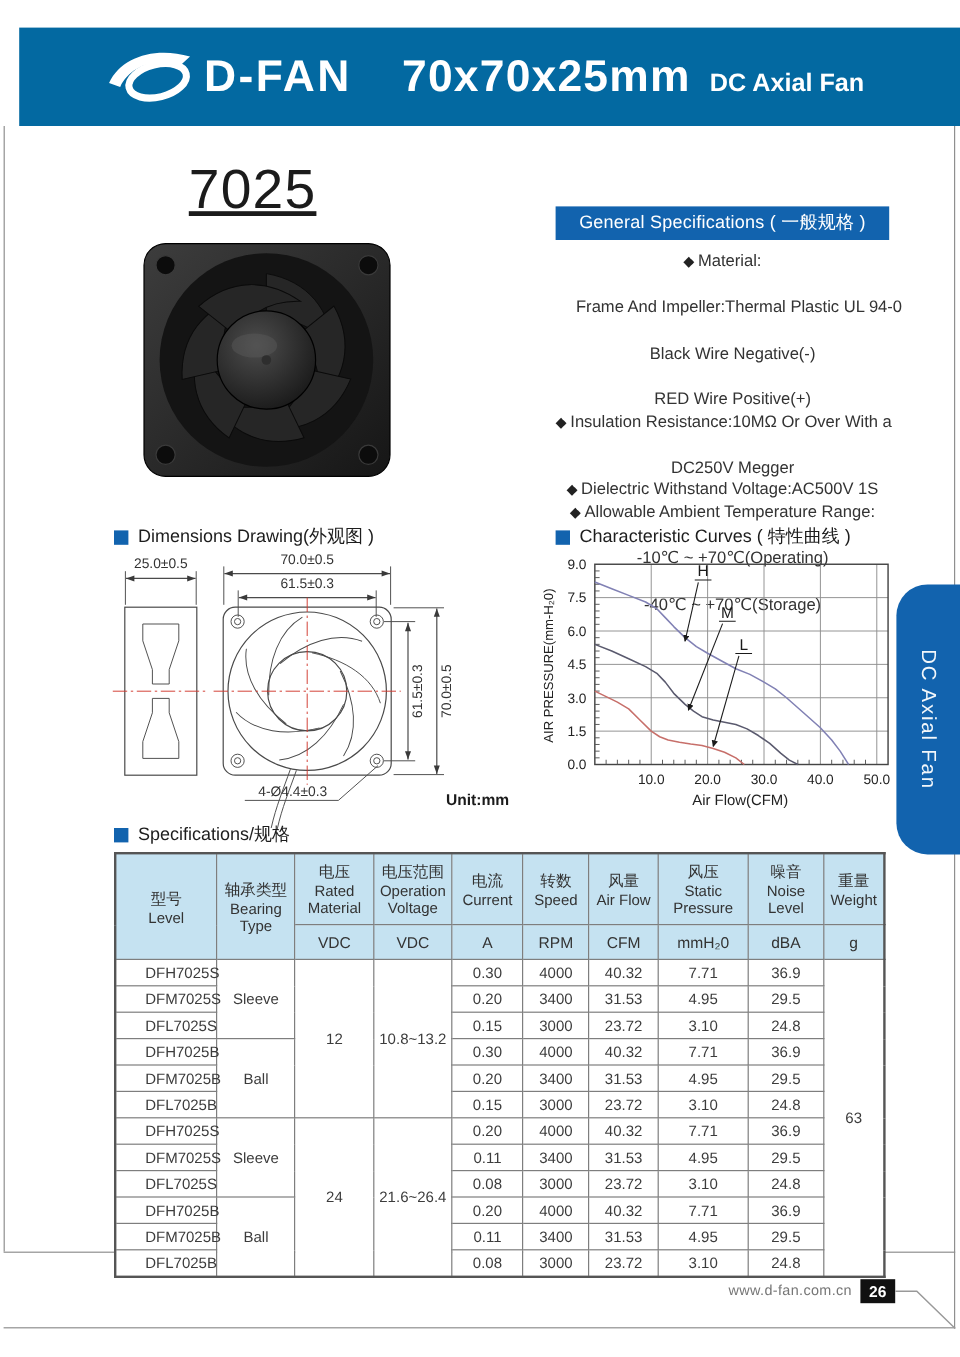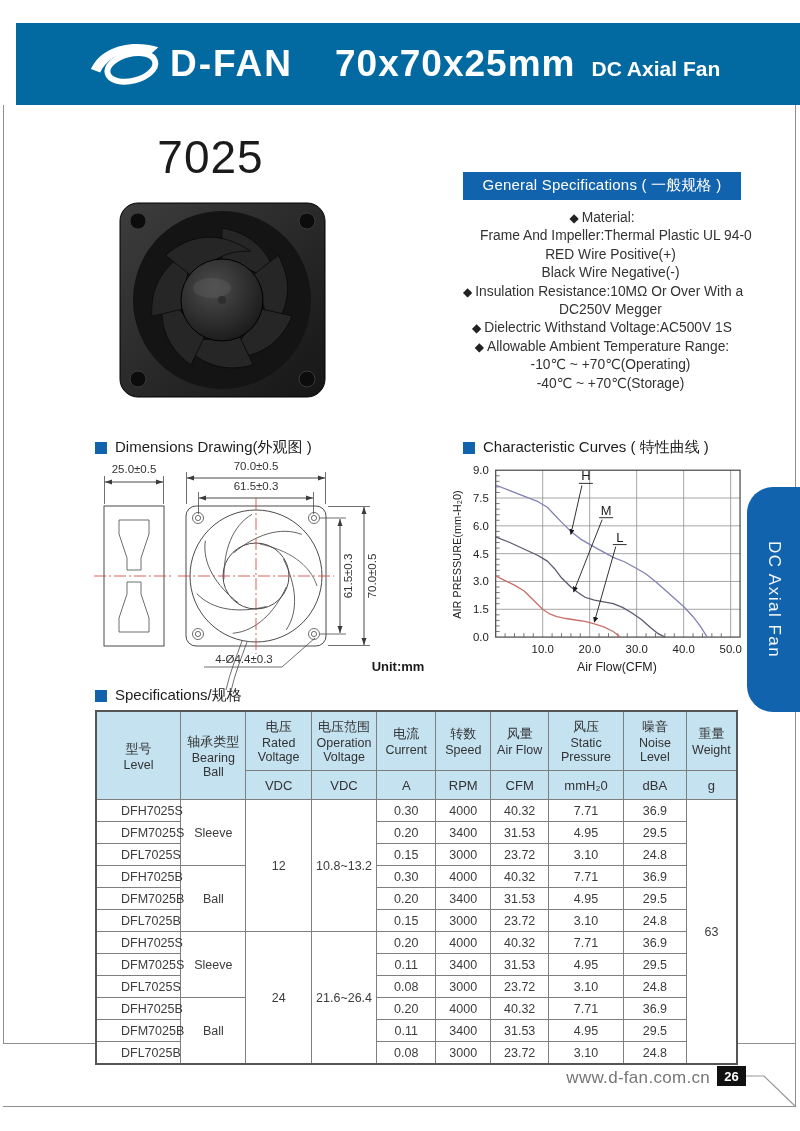--- a/index.html
+++ b/index.html
@@ -9,29 +9,29 @@
   
   .topbar{left:16px;top:23px;width:800px;height:82px;background:#0369a1;display:flex;align-items:center;}
   .logo-svg{width:84px;height:54px;margin-left:70px;}
   .brand{color:#fff;font-size:37px;font-weight:bold;letter-spacing:2px;}
   .titles{display:flex;align-items:baseline;margin-left:42px;}
   .size-title{color:#fff;font-size:37px;font-weight:bold;letter-spacing:1px;}
   .type-title{color:#fff;font-size:21px;font-weight:bold;margin-left:16px;}
   
   .bline{background:#8f8f8f;}
   
-  .model-title{left:118px;top:130px;width:185px;text-align:center;font-size:46px;font-weight:500;color:#1b1b1b;letter-spacing:1px;}
+  .model-title{left:118px;top:130px;width:185px;text-align:center;font-size:46px;font-weight:500;color:#1b1b1b;letter-spacing:1px;text-decoration:underline;}
   .fan-svg{left:112px;top:198px;width:222px;height:206px;}
   
   .gs{left:463px;top:172px;width:278px;text-align:center;}
   .gs-head{background:#1263ae;color:#fff;font-size:15px;padding:4px 10px 5px 10px;letter-spacing:.2px;}
   .gs-items{margin-top:9px;}
   .gs-line{font-size:13.8px;line-height:18.4px;color:#333;white-space:nowrap;}
   .gs-first .diamond{color:#222;font-size:12px;margin-right:3px;}
-  .gs-rest{padding-left:17px;}
+  .gs-rest{padding-left:17px;margin-top:20px;}
   
   .sec-head{display:flex;align-items:center;font-size:15px;color:#1d1d1d;}
   .h-square{width:12px;height:12px;background:#1263ae;margin-right:8px;flex:0 0 auto;}
   
   svg text{font-family:"Liberation Sans","DejaVu Sans",sans-serif;}
   .dt{font-size:11.5px;fill:#333;}
   .dt-b{font-size:13px;font-weight:bold;fill:#1b1b1b;}
   .dimline{stroke:#4a4a4a;stroke-width:1;fill:none;}
   .thin{stroke:#4a4a4a;stroke-width:.8;fill:none;}
   .cl{stroke:#d23b2f;stroke-width:.8;fill:none;stroke-dasharray:12 3 2 3;}
@@ -43,21 +43,21 @@
   .spec-table{left:95px;top:710px;border-collapse:collapse;table-layout:fixed;width:643px;border:2px solid #555;}
   .spec-table th,.spec-table td{border:1px solid #7e7e7e;}
   .spec-table thead th{background:#c5e2f1;font-weight:normal;color:#333;padding:0 2px;}
   .spec-table .h1 th{height:58px;}
   .spec-table .h2 th{height:28px;font-size:13px;}
   .cn{font-size:13px;display:block;}
   .en{font-size:12.5px;display:block;line-height:14px;}
   .spec-table tbody td{height:19px;font-size:12.5px;color:#3c3c3c;text-align:center;background:#fff;}
   .spec-table tbody td.model-cell{text-align:left;padding-left:24px;}
   
-  .footer-url{left:540px;top:1068px;width:170px;text-align:right;font-size:17px;color:#767676;letter-spacing:.3px;}
+  .footer-url{left:540px;top:1068px;width:170px;text-align:right;font-size:12px;color:#767676;letter-spacing:.3px;}
   .page-badge{left:717px;top:1066px;width:29px;height:20px;background:#111;color:#fff;font-size:13px;font-weight:bold;
               display:flex;align-items:center;justify-content:center;}
 </style>
 </head>
 <body>
 
 <div class="abs topbar">
   <svg class="logo-svg" viewBox="0 0 96 64">
     <path d="M4,38 C16,12 50,2 84,12 L74,21 C50,12 24,22 15,42 Z" fill="#ffffff"></path>
     <ellipse cx="52" cy="36" rx="29" ry="16" fill="none" stroke="#ffffff" stroke-width="7" transform="rotate(-14 52 36)"></ellipse>
@@ -107,22 +107,22 @@
     <circle cx="26" cy="181" r="8"></circle>
       <circle cx="195" cy="181" r="8"></circle>
   </g>
 </svg>
 
 <div class="abs gs">
   <div class="gs-head">General Specifications ( 一般规格 )</div>
   <div class="gs-items" id="gs-items">
       <div class="gs-line gs-first"><span class="diamond">◆</span><span>Material:</span></div>
       <div class="gs-line gs-rest"><span>Frame And Impeller:Thermal Plastic UL 94-0</span></div>
+      <div class="gs-line gs-rest"><span>Black Wire Negative(-)</span></div>
       <div class="gs-line gs-rest"><span>RED Wire Positive(+)</span></div>
-      <div class="gs-line gs-rest"><span>Black Wire Negative(-)</span></div>
       <div class="gs-line gs-first"><span class="diamond">◆</span><span>Insulation Resistance:10MΩ Or Over With a</span></div>
       <div class="gs-line gs-rest"><span>DC250V Megger</span></div>
       <div class="gs-line gs-first"><span class="diamond">◆</span><span>Dielectric Withstand Voltage:AC500V 1S</span></div>
       <div class="gs-line gs-first"><span class="diamond">◆</span><span>Allowable Ambient Temperature Range:</span></div>
       <div class="gs-line gs-rest"><span>-10℃ ~ +70℃(Operating)</span></div>
       <div class="gs-line gs-rest"><span>-40℃ ~ +70℃(Storage)</span></div>
     </div>
 </div>
 
 <div class="abs sec-head" style="left:95px;top:438px;">
@@ -317,25 +317,25 @@
       <col style="width:7.9%">
   </colgroup>
   <thead>
     <tr class="h1">
       <th rowspan="2">
         <span class="cn">型号</span>
           <span class="en">Level</span>
         </th>
       <th rowspan="2">
         <span class="cn">轴承类型</span>
-          <span class="en">Bearing Ball</span>
+          <span class="en">Bearing Type</span>
         </th>
       <th>
         <span class="cn">电压</span>
-          <span class="en">Rated Voltage</span>
+          <span class="en">Rated Material</span>
         </th>
       <th>
         <span class="cn">电压范围</span>
           <span class="en">Operation Voltage</span>
         </th>
       <th>
         <span class="cn">电流</span>
           <span class="en">Current</span>
         </th>
       <th>

